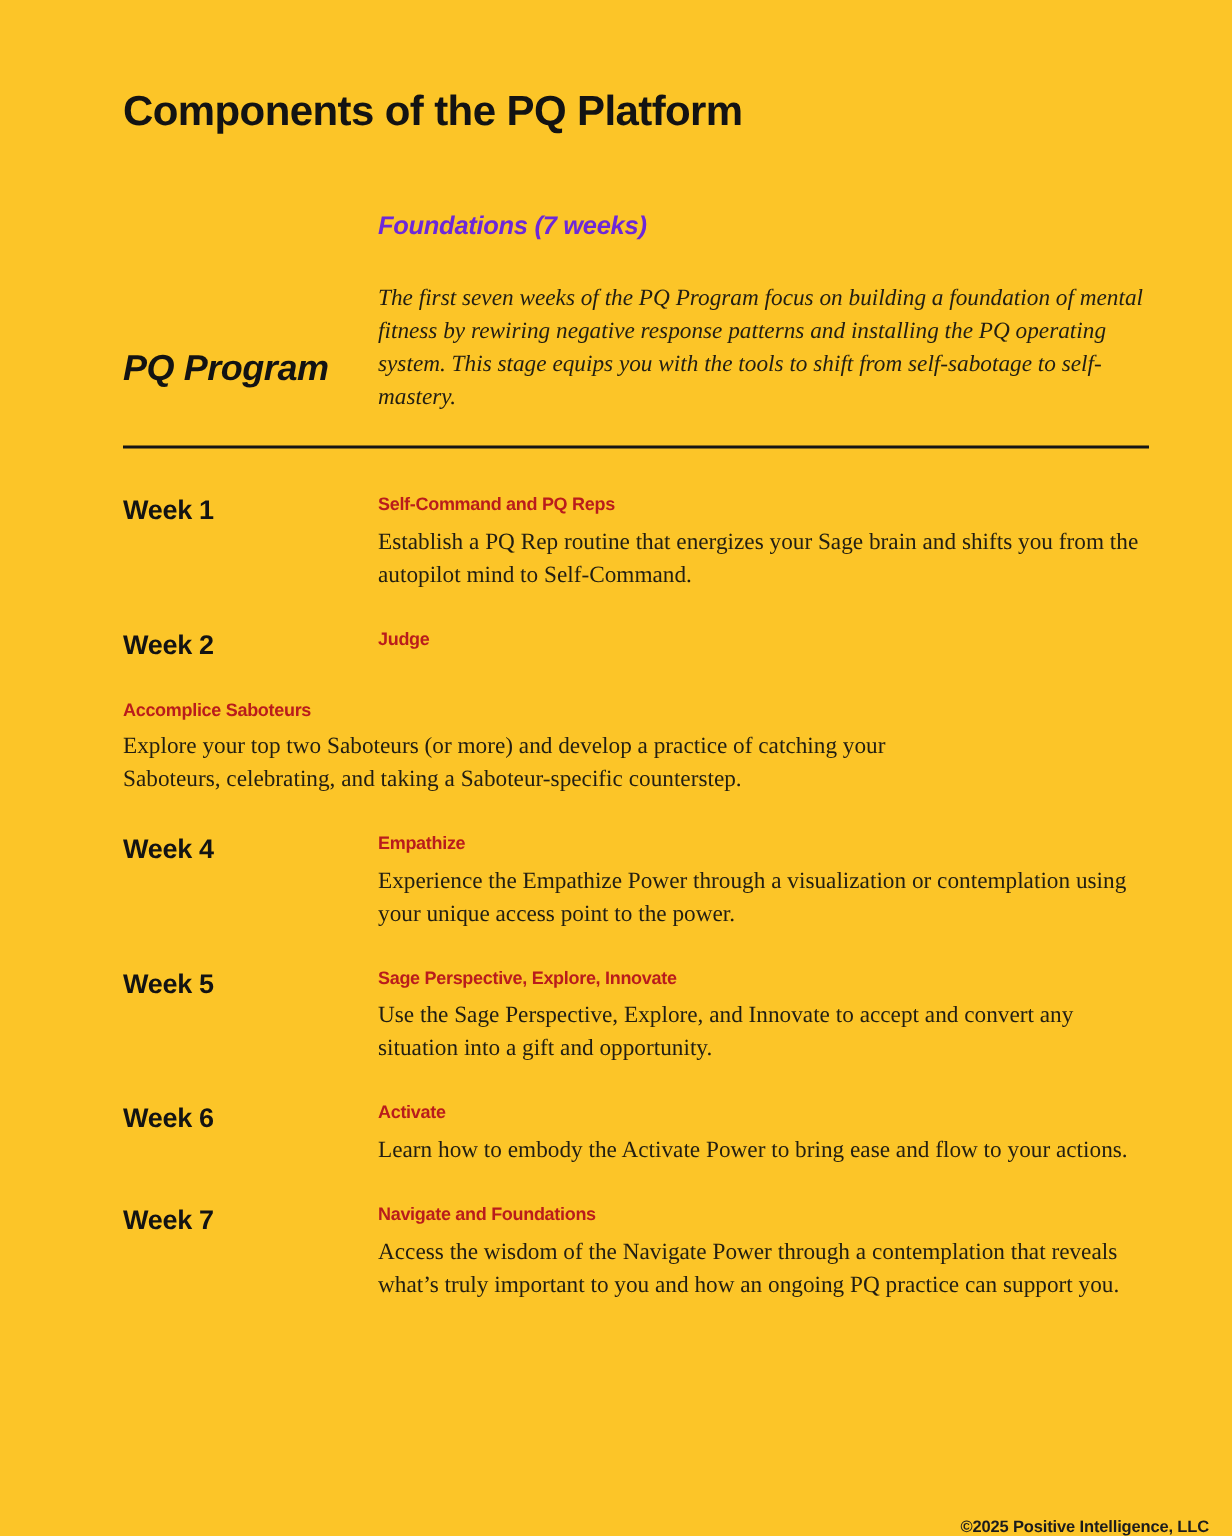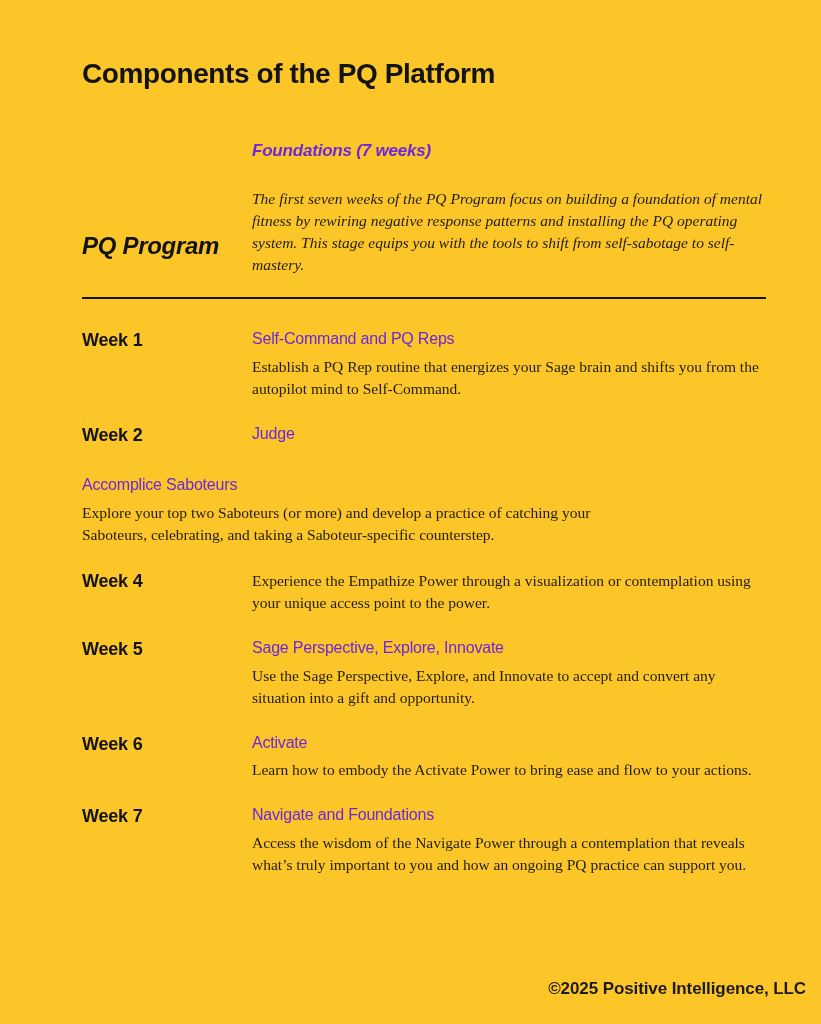--- a/index.html
+++ b/index.html
@@ -96,33 +96,33 @@
 
   .week-label {
     font-size: 18px;
     line-height: 1.25;
     font-weight: 700;
     letter-spacing: -0.2px;
     color: #131313;
   }
 
   .week-title {
-    font-size: 16px;
+    font-size: 12px;
     line-height: 1.3;
-    font-weight: 400;
+    font-weight: 700;
     letter-spacing: -0.2px;
-    color: #6d28d9;
+    color: #b91c1c;
     margin-bottom: 6px;
   }
 
   .footer-note {
     position: absolute;
     right: 15px;
-    bottom: 25px;
-    font-size: 17px;
+    bottom: 0;
+    font-size: 11px;
     font-weight: 700;
     letter-spacing: -0.1px;
     color: #1c1c1c;
   }
 </style>
 </head>
 <body style="background: rgb(252, 197, 40); color: rgb(26, 26, 26);">
 
 <h1 class="page-title">Components of the PQ Platform</h1>
 
@@ -163,20 +163,21 @@
       <div class="week-title">Accomplice Saboteurs</div>
       <p class="serif-body">Explore your top two Saboteurs (or more) and develop a practice of catching your Saboteurs, celebrating, and taking a Saboteur-specific counterstep.</p>
     </div>
   </div>
 
   <div class="week-row">
     <div class="label-col">
       <div class="week-label">Week 4</div>
     </div>
     <div class="content-col">
+      <div class="week-title">Empathize</div>
       <p class="serif-body">Experience the Empathize Power through a visualization or contemplation using your unique access point to the power.</p>
     </div>
   </div>
 
   <div class="week-row">
     <div class="label-col">
       <div class="week-label">Week 5</div>
     </div>
     <div class="content-col">
       <div class="week-title">Sage Perspective, Explore, Innovate</div>

